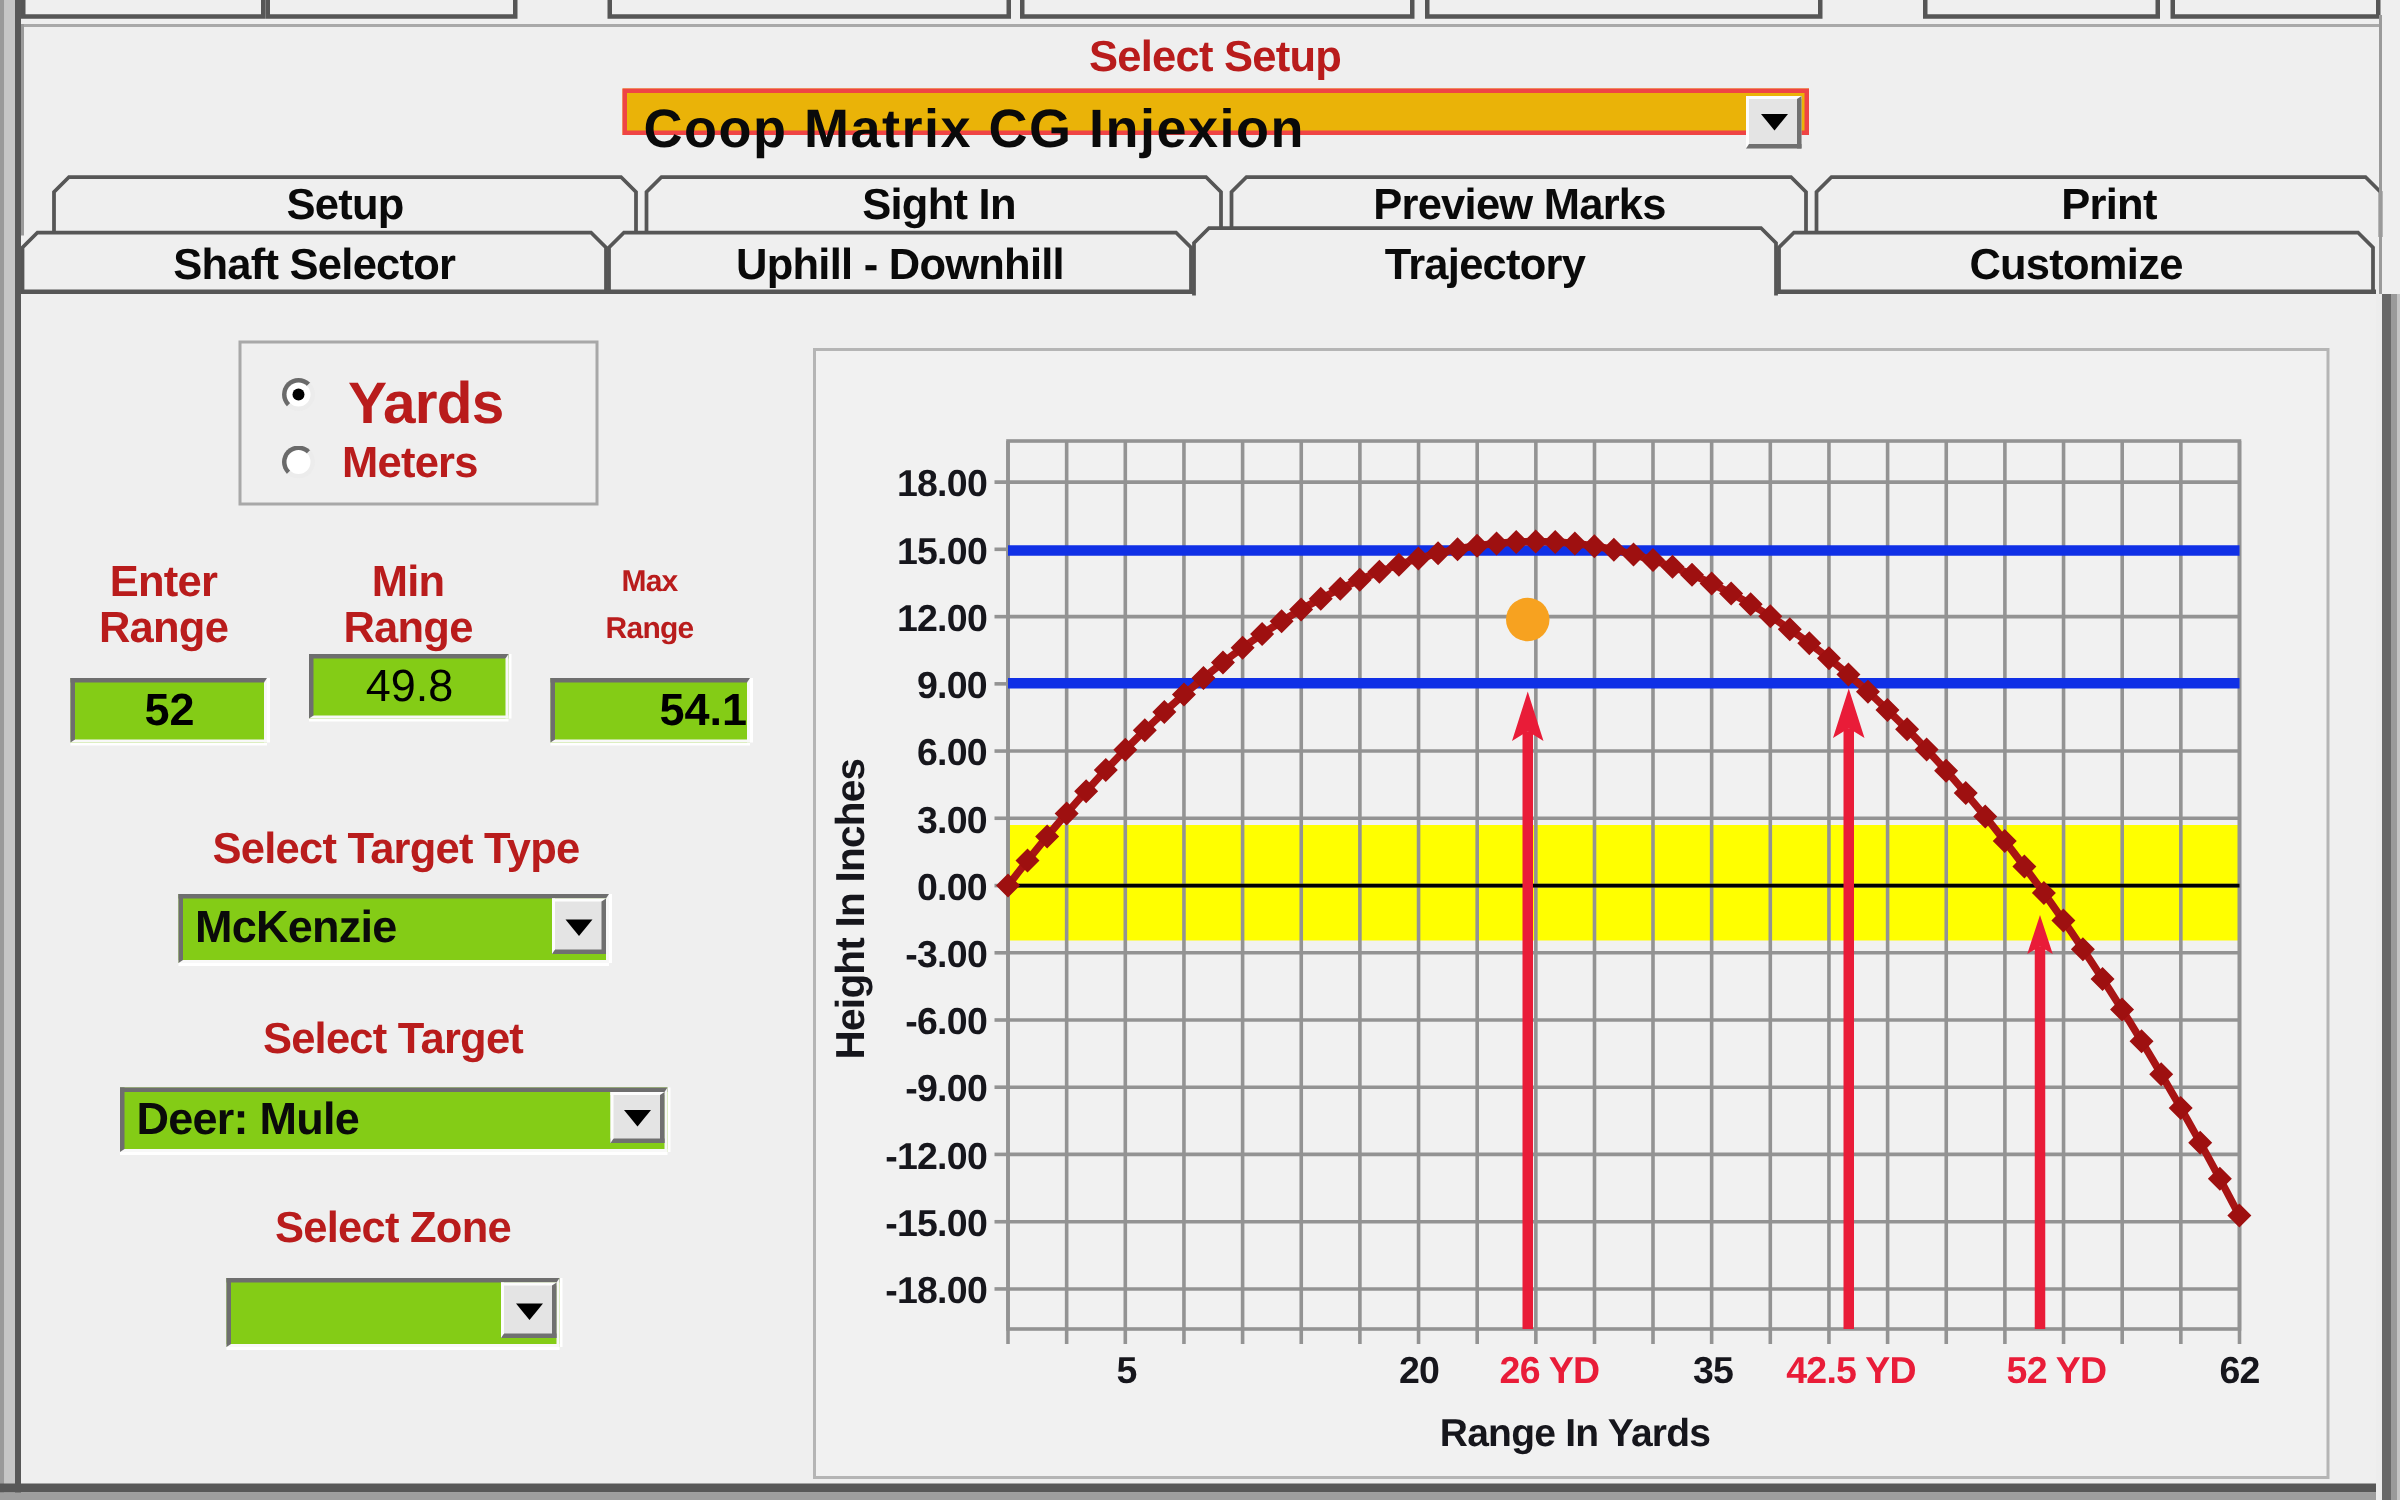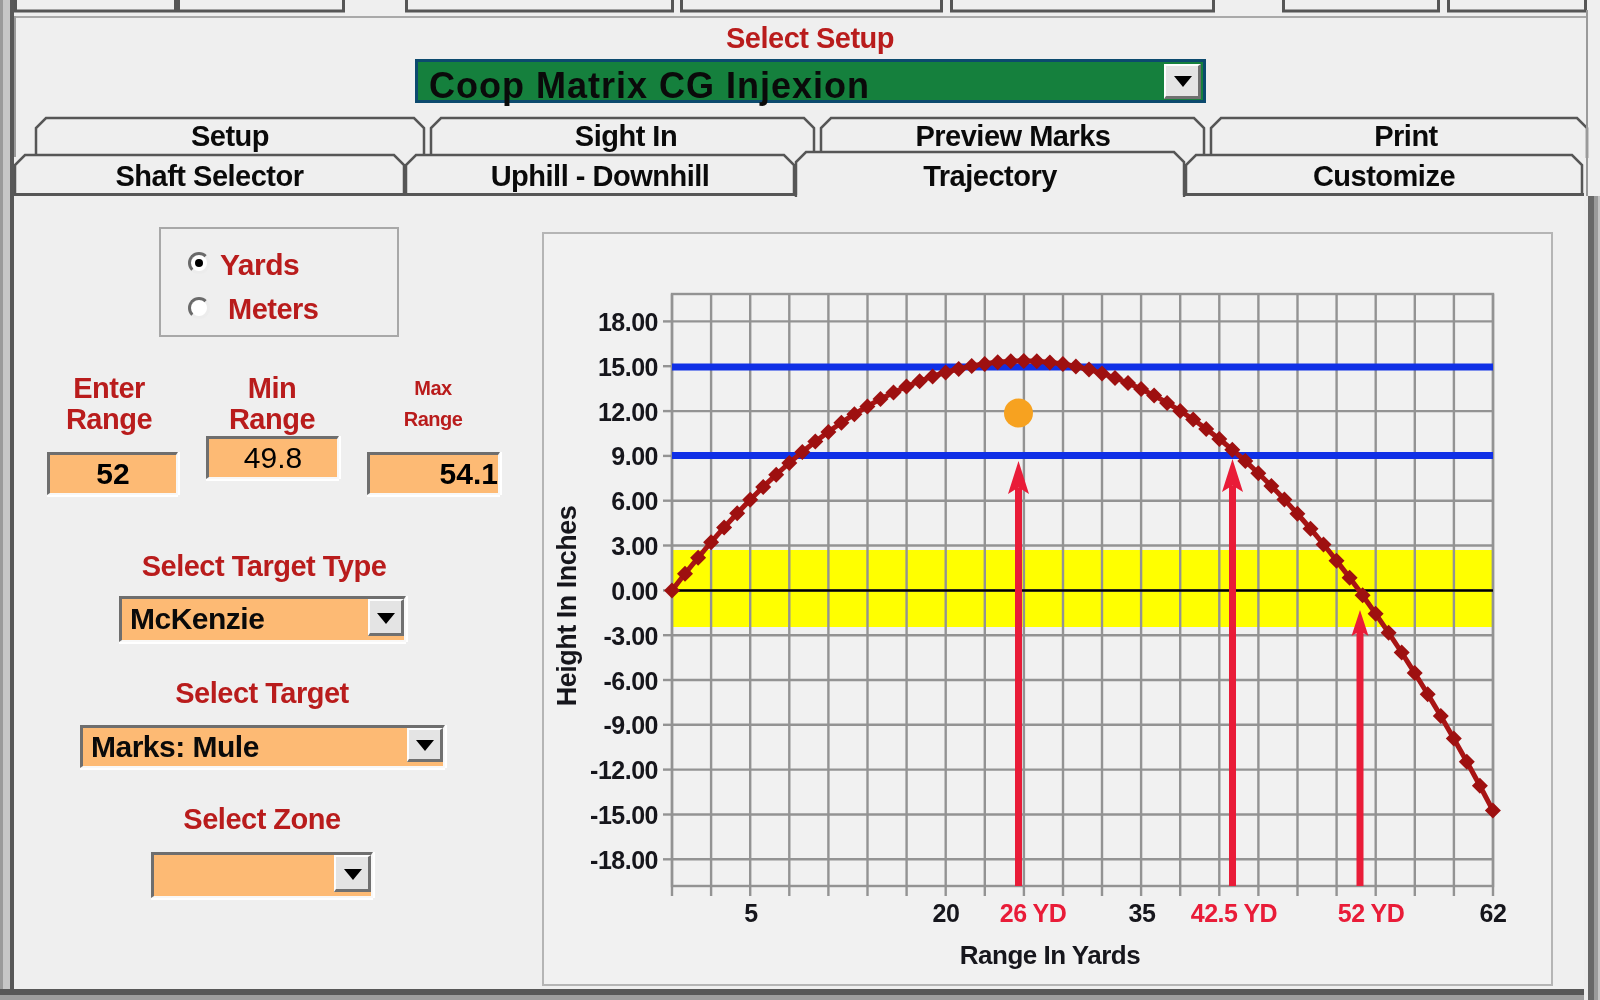--- a/index.html
+++ b/index.html
@@ -1,32 +1,32 @@
 <!DOCTYPE html>
 <html><head><meta charset="utf-8">
 <style>
 * { margin:0; padding:0; box-sizing:border-box; }
 html,body { width:1600px; height:1000px; overflow:hidden; }
 body { background:#efefef; font-family:"Liberation Sans",sans-serif; position:relative; }
 .abs { position:absolute; }
 .b { font-weight:bold; color:#0a0a0a; }
-.sunken { background:#fdba74; border-top:3px solid #6e6e6e; border-left:3px solid #6e6e6e;
+.sunken { background:#84cc16; border-top:3px solid #6e6e6e; border-left:3px solid #6e6e6e;
   border-bottom:2px solid #f8f8f8; border-right:2px solid #f8f8f8; box-shadow:0 2px 0 #ffffff, 2px 0 0 #ffffff; }
 .cbtn { position:absolute; background:#e4e4e4; border-top:2px solid #fdfdfd; border-left:2px solid #fdfdfd;
   border-bottom:3px solid #707070; border-right:3px solid #707070; }
 .tri { position:absolute; width:0; height:0; border-left:9px solid transparent;
   border-right:9px solid transparent; border-top:11px solid #000; }
 .lbl { position:absolute; font-weight:bold; color:#b91c1c; text-align:center; letter-spacing:-0.5px; }
 </style></head>
 <body>
 
 <div class="abs" style="left:14px;top:16px;width:1573px;height:2px;background:#a9a9a9"></div>
 
 <div class="lbl" style="left:660px;top:22px;width:300px;font-size:29px">Select Setup</div>
-<div class="abs" style="left:415px;top:59px;width:791px;height:44px;background:#15803d;border:3px solid #0c4a6e">
+<div class="abs" style="left:415px;top:59px;width:791px;height:31px;background:#eab308;border:3px solid #ef4444">
   <div class="b" style="position:absolute;left:11px;top:3px;font-size:36px;letter-spacing:1px">Coop Matrix CG Injexion</div>
   <div class="cbtn" style="right:2px;top:2px;width:37px;height:35px"></div>
   <div class="tri" style="right:11px;top:14px"></div>
 </div>
 
 <svg class="abs" style="left:0;top:0" width="1600" height="210" viewBox="0 0 1600 210">
     <path d="M15.5 0 L15.5 11 L175.5 11 L175.5 0" fill="none" stroke="#565656" stroke-width="3"></path>
     <path d="M178.5 0 L178.5 11 L343.5 11 L343.5 0" fill="none" stroke="#565656" stroke-width="3"></path>
     <path d="M406.5 0 L406.5 11 L672.5 11 L672.5 0" fill="none" stroke="#565656" stroke-width="3"></path>
     <path d="M681.5 0 L681.5 11 L941.5 11 L941.5 0" fill="none" stroke="#565656" stroke-width="3"></path>
@@ -51,42 +51,42 @@
       <text x="209.5" y="186">Shaft Selector</text>
       <text x="600.0" y="186">Uphill - Downhill</text>
       <text x="1384.0" y="186">Customize</text>
       <text x="990" y="186">Trajectory</text>
     </g>
   </svg>
 
 <div class="abs" style="left:159px;top:227px;width:240px;height:110px;border:2px solid #a8a8a8"></div>
 <div class="abs" style="left:188px;top:252px;width:22px;height:22px;border-radius:50%;background:#fff;border:3px solid;border-color:#6a6a6a #ececec #ececec #6a6a6a"></div>
 <div class="abs" style="left:195px;top:259px;width:8px;height:8px;border-radius:50%;background:#000"></div>
-<div class="lbl" style="left:220px;top:248px;font-size:30px;text-align:right">Yards</div>
+<div class="lbl" style="left:232px;top:248px;font-size:39px;text-align:right">Yards</div>
 <div class="abs" style="left:188px;top:297px;width:22px;height:22px;border-radius:50%;background:#fff;border:3px solid;border-color:#6a6a6a #ececec #ececec #6a6a6a"></div>
 <div class="lbl" style="left:228px;top:293px;font-size:29px;text-align:right">Meters</div>
 
 <div class="lbl" style="left:44px;top:373px;width:130px;font-size:29px;line-height:31px">Enter<br>Range</div>
 <div class="lbl" style="left:207px;top:373px;width:130px;font-size:29px;line-height:31px">Min<br>Range</div>
 <div class="lbl" style="left:368px;top:373px;width:130px;font-size:20px;line-height:31px">Max<br>Range</div>
 
 <div class="abs sunken" style="left:47px;top:452px;width:131px;height:43px;font-weight:bold;font-size:30px;text-align:center;line-height:38px">52</div>
 <div class="abs sunken" style="left:206px;top:436px;width:133px;height:43px;font-weight:normal;font-size:30px;text-align:center;line-height:38px">49.8</div>
 <div class="abs sunken" style="left:367px;top:452px;width:133px;height:43px;font-weight:bold;font-size:30px;text-align:right;line-height:38px">54.1</div>
 
 <div class="lbl" style="left:114px;top:550px;width:300px;font-size:29px">Select Target Type</div>
 <div class="abs sunken" style="left:119px;top:596px;width:287px;height:46px">
   <div class="b" style="position:absolute;left:8px;top:3px;font-size:30px;letter-spacing:-0.5px">McKenzie</div>
   <div class="cbtn" style="right:0px;top:0px;width:36px;height:37px"></div>
   <div class="tri" style="right:9px;top:14px"></div>
 </div>
 
 <div class="lbl" style="left:112px;top:677px;width:300px;font-size:29px">Select Target</div>
 <div class="abs sunken" style="left:80px;top:725px;width:365px;height:43px">
-  <div class="b" style="position:absolute;left:8px;top:2px;font-size:30px;letter-spacing:-0.5px">Marks: Mule</div>
+  <div class="b" style="position:absolute;left:8px;top:2px;font-size:30px;letter-spacing:-0.5px">Deer: Mule</div>
   <div class="cbtn" style="right:0px;top:0px;width:36px;height:34px"></div>
   <div class="tri" style="right:9px;top:12px"></div>
 </div>
 
 <div class="lbl" style="left:112px;top:803px;width:300px;font-size:29px">Select Zone</div>
 <div class="abs sunken" style="left:151px;top:852px;width:222px;height:46px">
   <div class="cbtn" style="right:0px;top:0px;width:37px;height:37px"></div>
   <div class="tri" style="right:9px;top:14px"></div>
 </div>
 

